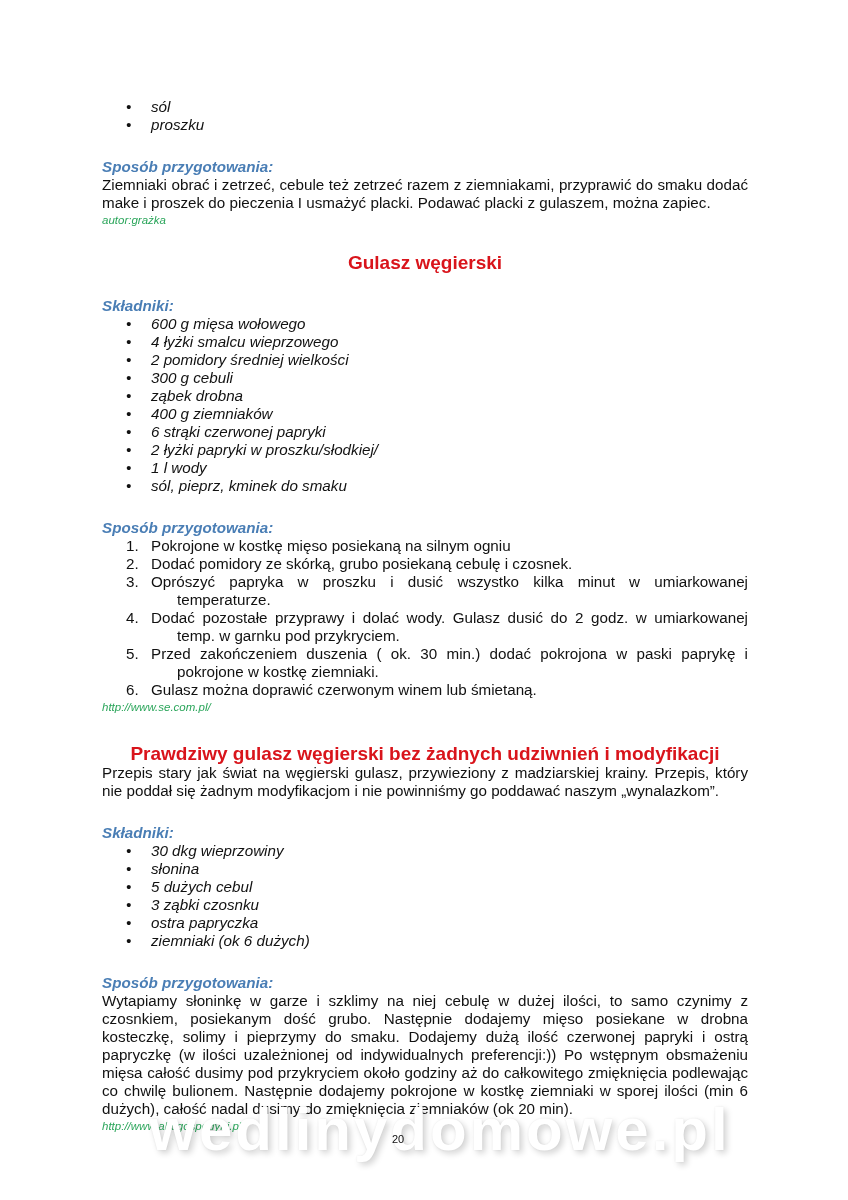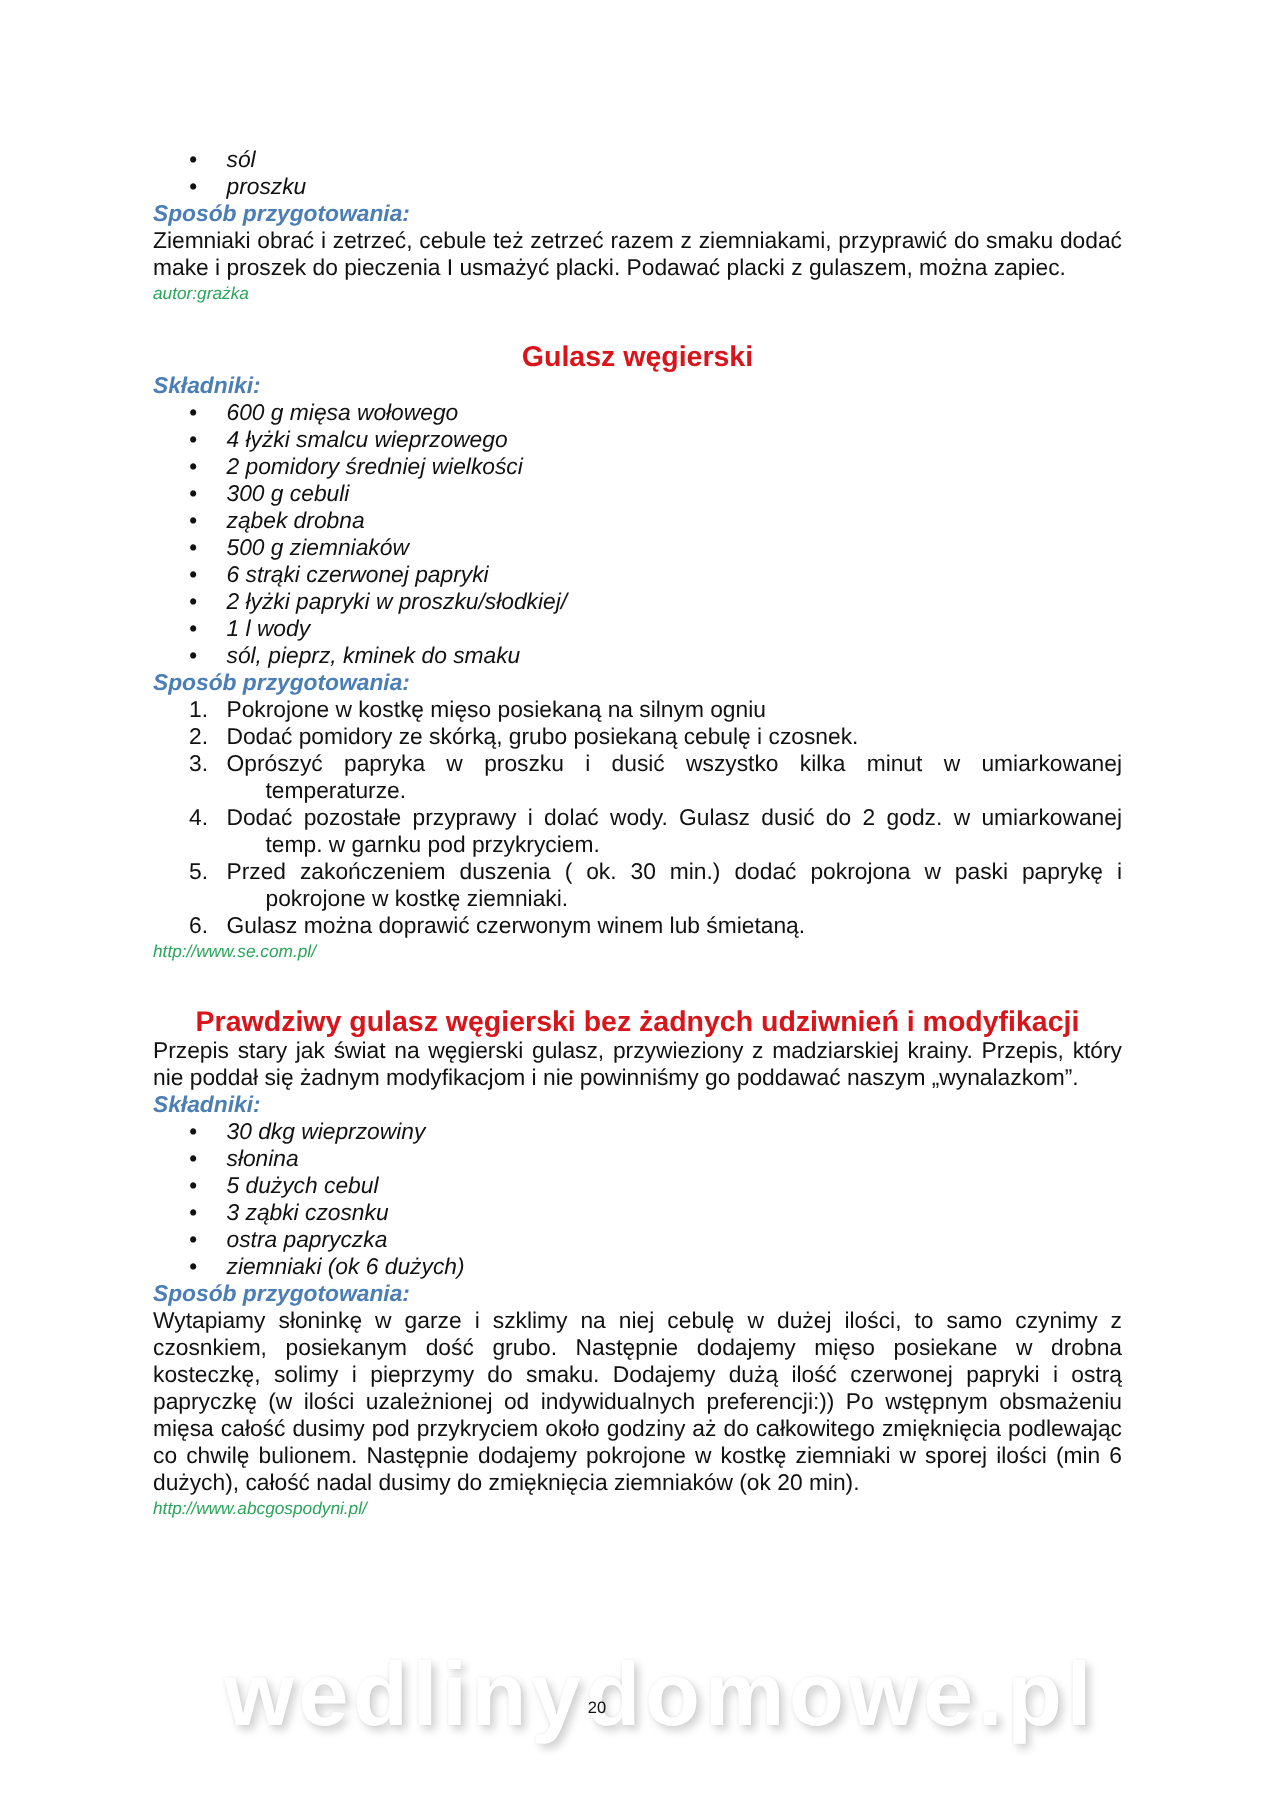--- a/index.html
+++ b/index.html
@@ -4,21 +4,21 @@
 <style>
   html, body { margin: 0; padding: 0; background: #ffffff; }
   body {
     width: 848px; height: 1200px; position: relative; overflow: hidden;
     font-family: "Liberation Sans", sans-serif; color: #111111;
   }
   .page { position: absolute; left: 102px; top: 98px; width: 646px; font-size: 15.2px; line-height: 18px; }
   .bullets { list-style: none; margin: 0; padding: 0; }
   .bullets li { position: relative; padding-left: 49px; height: 18px; white-space: nowrap; font-style: italic; }
   .bullets li::before { content: "\2022"; position: absolute; left: 24px; top: 0; }
-  .sec { color: #4a7eb5; font-weight: bold; font-style: italic; height: 18px; }
+  .sec { color: #4a7eb5; font-weight: bold; font-style: italic; height: 18px; margin-top: 24px; }
   .para { text-align: justify; text-align-last: left; }
   .src { color: #2aa55a; font-style: italic; font-size: 11.5px; line-height: 16px; }
   .title { color: #d9141b; font-weight: bold; text-align: center; font-size: 19px; line-height: 20px; }
   .steps { list-style: none; margin: 0; padding: 0; }
   .steps li { position: relative; padding-left: 49px; text-align: justify; text-align-last: left; }
   .steps li .num { position: absolute; left: 24px; top: 0; }
   .steps li .body { display: block; }
   .steps li .cont { display: block; padding-left: 26px; }
   .watermark {
     position: absolute; left: 100px; top: 1090px; width: 680px; text-align: center;
@@ -44,21 +44,21 @@
   <div style="height:25px"></div>
 
   <div class="title">Gulasz węgierski</div>
   <div class="sec">Składniki:</div>
   <ul class="bullets">
     <li>600 g mięsa wołowego</li>
     <li>4 łyżki smalcu wieprzowego</li>
     <li>2 pomidory średniej wielkości</li>
     <li>300 g cebuli</li>
     <li>ząbek drobna</li>
-    <li>500 g ziemniaków</li>
+    <li>400 g ziemniaków</li>
     <li>6 strąki czerwonej papryki</li>
     <li>2 łyżki papryki w proszku/słodkiej/</li>
     <li>1 l wody</li>
     <li>sól, pieprz, kminek do smaku</li>
   </ul>
   <div class="sec">Sposób przygotowania:</div>
   <ol class="steps">
     <li>
       <span class="num">1.</span>
       <span class="body">Pokrojone w kostkę mięso posiekaną na silnym ogniu</span>

